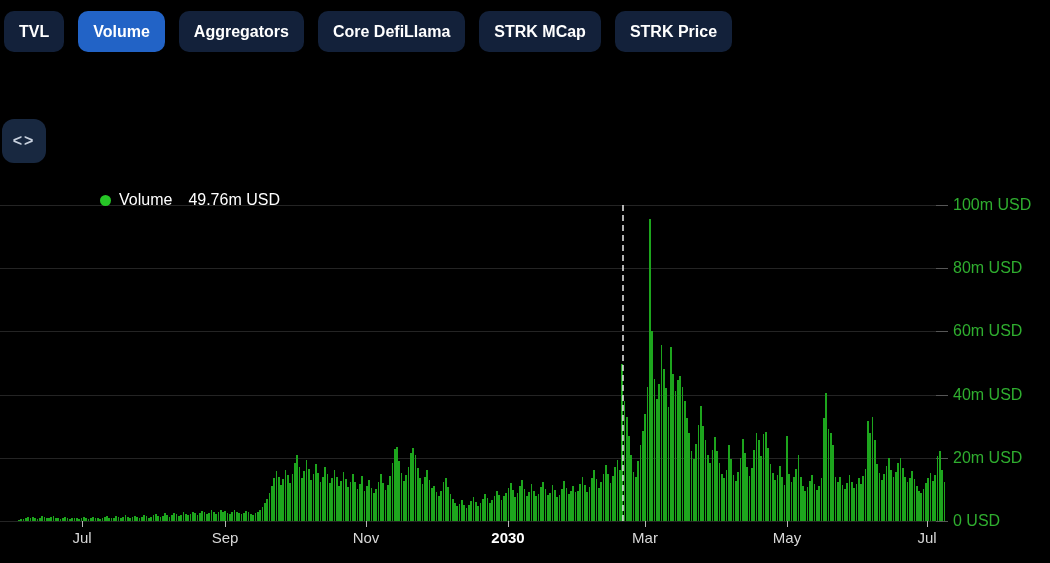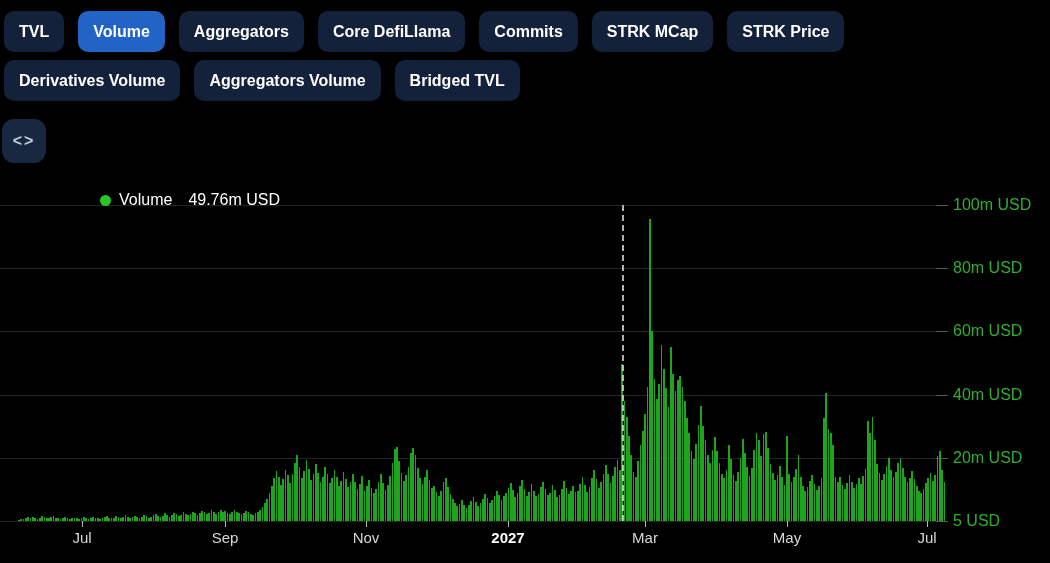--- a/index.html
+++ b/index.html
@@ -54,28 +54,22 @@
 </head>
 <body>
 
 <div id="app">
 
   <div class="tab-row r1">
       <div class="pill">TVL</div>
       <div class="pill active">Volume</div>
       <div class="pill">Aggregators</div>
       <div class="pill">Core DefiLlama</div>
-      <div class="pill">Commits</div>
       <div class="pill">STRK MCap</div>
       <div class="pill">STRK Price</div>
-    </div>
-  <div class="tab-row r2">
-      <div class="pill">Derivatives Volume</div>
-      <div class="pill">Aggregators Volume</div>
-      <div class="pill">Bridged TVL</div>
     </div>
 
   <div class="embed-btn">
     <span>&lt;&gt;</span>
   </div>
 
   <div id="chart-layer">
       <div class="gridline" style="top: 205px; width: 936px;"></div>
       <div class="gridtick" style="top: 205px; left: 936px; width: 12px;"></div>
       <div class="y-label" style="top: 196px;">100m USD</div>
@@ -86,21 +80,21 @@
       <div class="gridtick" style="top: 331.4px; left: 936px; width: 12px;"></div>
       <div class="y-label" style="top: 322.4px;">60m USD</div>
       <div class="gridline" style="top: 394.6px; width: 936px;"></div>
       <div class="gridtick" style="top: 394.6px; left: 936px; width: 12px;"></div>
       <div class="y-label" style="top: 385.6px;">40m USD</div>
       <div class="gridline" style="top: 457.8px; width: 936px;"></div>
       <div class="gridtick" style="top: 457.8px; left: 936px; width: 12px;"></div>
       <div class="y-label" style="top: 448.8px;">20m USD</div>
       <div class="gridline" style="top: 521px; width: 936px;"></div>
       <div class="gridtick" style="top: 521px; left: 936px; width: 12px;"></div>
-      <div class="y-label" style="top: 512px;">5 USD</div>
+      <div class="y-label" style="top: 512px;">0 USD</div>
       <div class="bar" style="left: 18px; top: 519.736px; height: 1.264px;"></div>
       <div class="bar" style="left: 20.32px; top: 519.104px; height: 1.896px;"></div>
       <div class="bar" style="left: 22.64px; top: 519.42px; height: 1.58px;"></div>
       <div class="bar" style="left: 24.96px; top: 518.472px; height: 2.528px;"></div>
       <div class="bar" style="left: 27.28px; top: 517.208px; height: 3.792px;"></div>
       <div class="bar" style="left: 29.6px; top: 518.156px; height: 2.844px;"></div>
       <div class="bar" style="left: 31.92px; top: 516.576px; height: 4.424px;"></div>
       <div class="bar" style="left: 34.24px; top: 517.524px; height: 3.476px;"></div>
       <div class="bar" style="left: 36.56px; top: 518.788px; height: 2.212px;"></div>
       <div class="bar" style="left: 38.88px; top: 518.156px; height: 2.844px;"></div>
@@ -495,21 +489,21 @@
       <div class="bar" style="left: 941.36px; top: 470.44px; height: 50.56px;"></div>
       <div class="bar" style="left: 943.68px; top: 481.5px; height: 39.5px;"></div>
       <div class="crosshair" style="left: 621.7px;"></div>
       <div class="x-tick" style="left: 82px;"></div>
       <div class="x-label" style="left: 47px;">Jul</div>
       <div class="x-tick" style="left: 225px;"></div>
       <div class="x-label" style="left: 190px;">Sep</div>
       <div class="x-tick" style="left: 366px;"></div>
       <div class="x-label" style="left: 331px;">Nov</div>
       <div class="x-tick" style="left: 508px;"></div>
-      <div class="x-label em" style="left: 473px;">2027</div>
+      <div class="x-label em" style="left: 473px;">2030</div>
       <div class="x-tick" style="left: 645px;"></div>
       <div class="x-label" style="left: 610px;">Mar</div>
       <div class="x-tick" style="left: 787px;"></div>
       <div class="x-label" style="left: 752px;">May</div>
       <div class="x-tick" style="left: 927px;"></div>
       <div class="x-label" style="left: 892px;">Jul</div>
     </div>
 
 
   <div class="tooltip">

